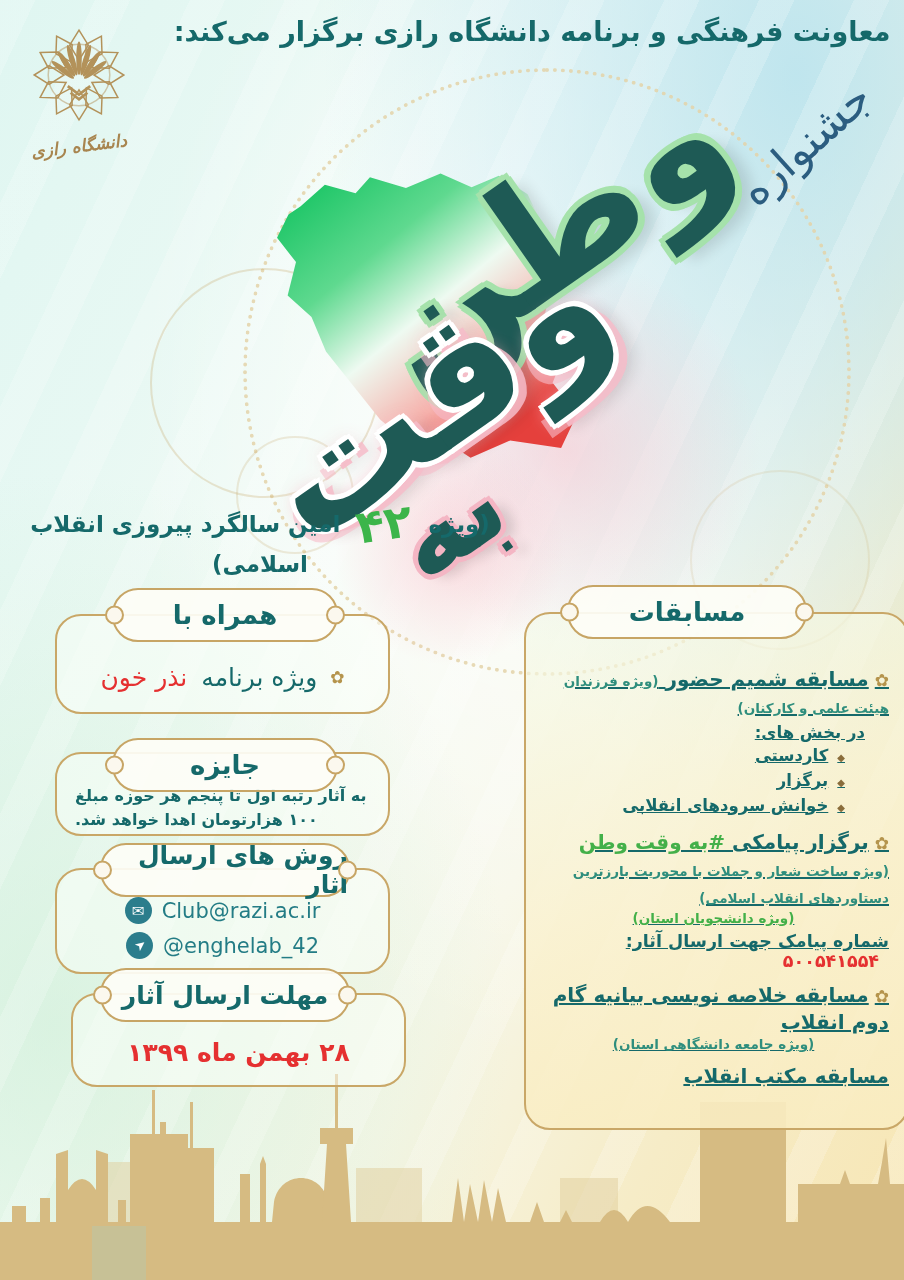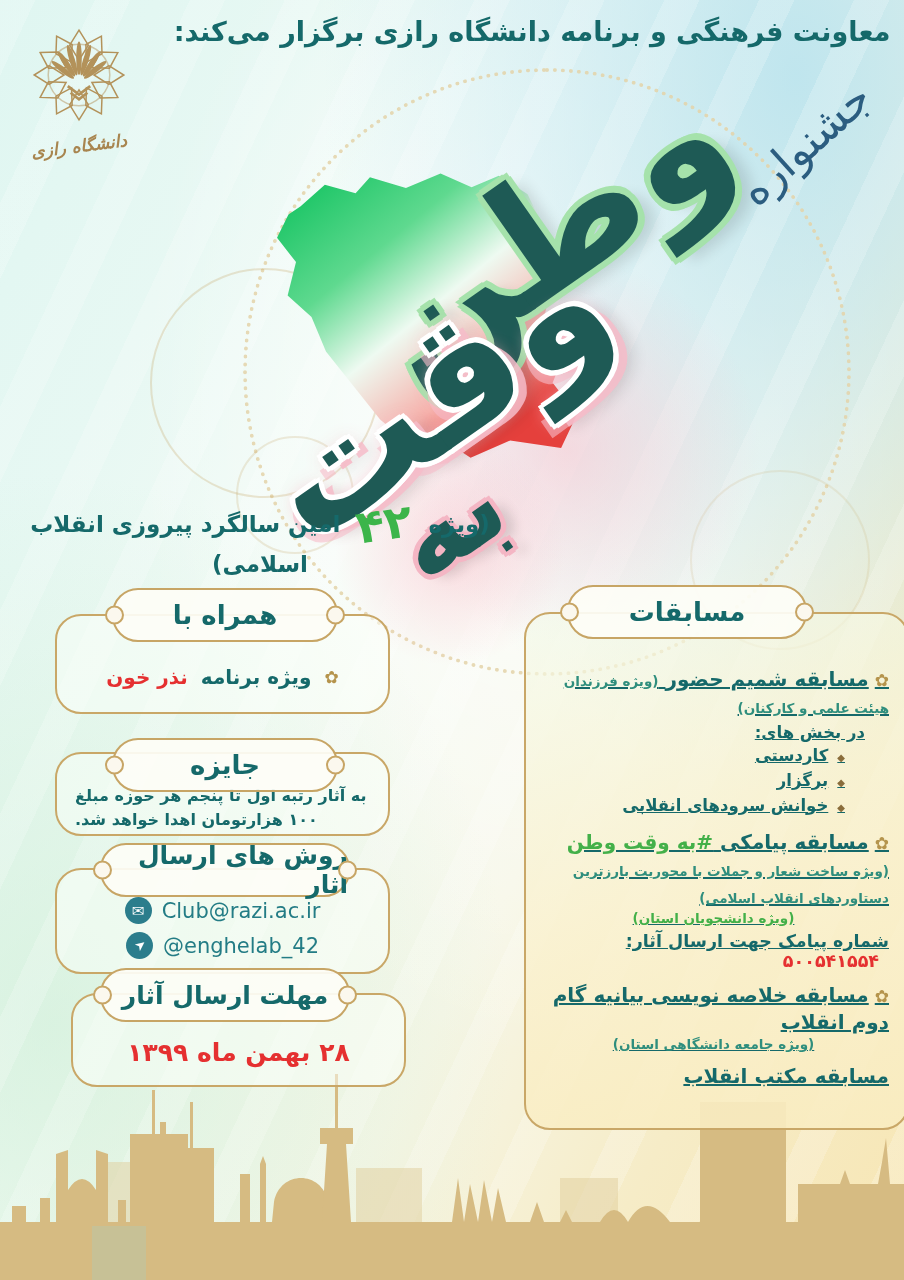--- a/index.html
+++ b/index.html
@@ -71,21 +71,21 @@
   #h-hamrah { left:112px; top:588px; width:226px; }
   #h-prize { left:112px; top:738px; width:226px; }
   #h-submit { left:100px; top:843px; width:250px; font-size:25px; }
   #h-deadline { left:100px; top:968px; width:250px; font-size:25px; }
   #h-comp { left:567px; top:585px; width:240px; }
 
   .panel { position:absolute; z-index:10; border:2.5px solid #c9a767; border-radius:26px;
     background:rgba(252,255,250,0.5); }
   #p-hamrah { left:55px; top:614px; width:335px; height:100px; display:flex; align-items:center;
     justify-content:center; gap:7px; padding-top:26px; direction:rtl; }
-  .program-line { font-size:20px; font-weight:bold; color:#15696a; }
+  .program-line { font-size:25px; font-weight:normal; color:#15696a; }
   .program-highlight { color:#e53030; margin-right:6px; }
   #p-prize { left:55px; top:752px; width:335px; height:84px; padding:30px 18px 0; direction:rtl;
     text-align:left; color:#15696a; font-weight:bold; font-size:16px; line-height:1.5; }
   #p-submit { left:55px; top:868px; width:335px; height:106px; padding-top:27px; display:flex;
     flex-direction:column; align-items:center; gap:8px; }
   .contact-row { direction:ltr; display:flex; align-items:center; gap:10px; color:#237c85; font-size:21px; }
   .ct-ico { width:27px; height:27px; border-radius:50%; background:#2b7d8c; color:#fff; display:flex;
     align-items:center; justify-content:center; font-size:15px; flex:0 0 auto; }
   .ct-ico .tg { display:inline-block; transform:rotate(-38deg) translate(1px,0); font-size:13px; }
   #p-deadline { left:55px; top:993px; width:335px; height:94px; display:flex; align-items:center;
@@ -239,21 +239,21 @@
         </div>
       <div class="bullet">
           <span class="b-ico">◆</span>
           <span>خوانش سرودهای انقلابی</span>
         </div>
     </div>
 
 
     <div class="comp-item">
       <div class="comp-head">
-        <span class="flower">✿</span><span>مسابقه پیامکی</span>
+        <span class="flower">✿</span><span>برگزار پیامکی</span>
         <span class="hashtag">#به وقت وطن</span>
         <span class="note">(ویژه ساخت شعار و جملات با محوریت بارزترین دستاوردهای انقلاب اسلامی)</span>
       </div>
       <div class="note note-green center-line">(ویژه دانشجویان استان)</div>
       <div class="sms-line">
         <span>شماره پیامک جهت ارسال آثار:</span>
         <span class="sms-number">۵۰۰۵۴۱۵۵۴</span>
       </div>
     </div>
 

